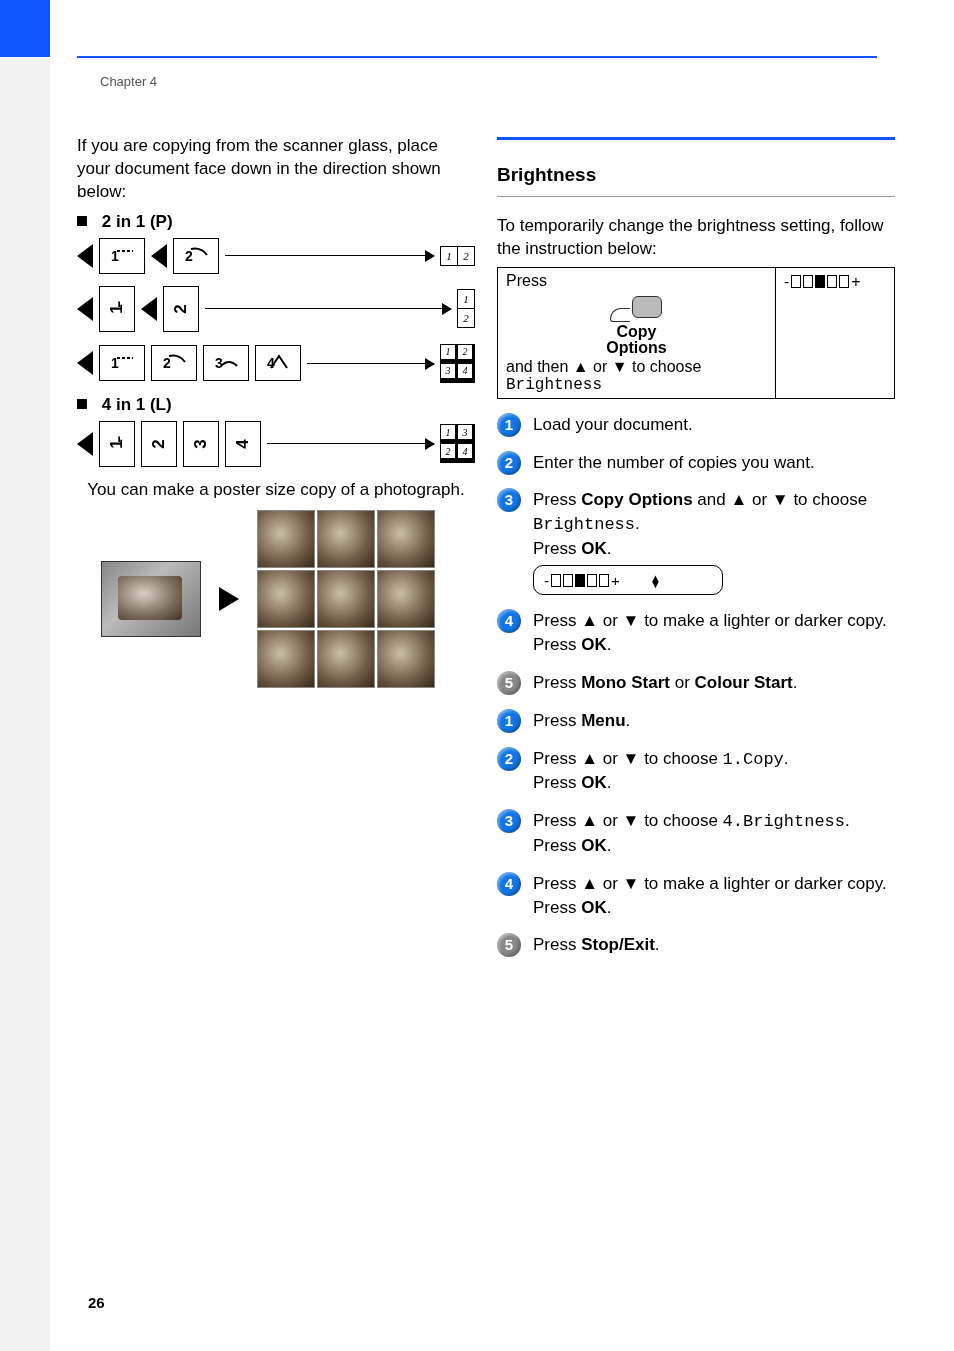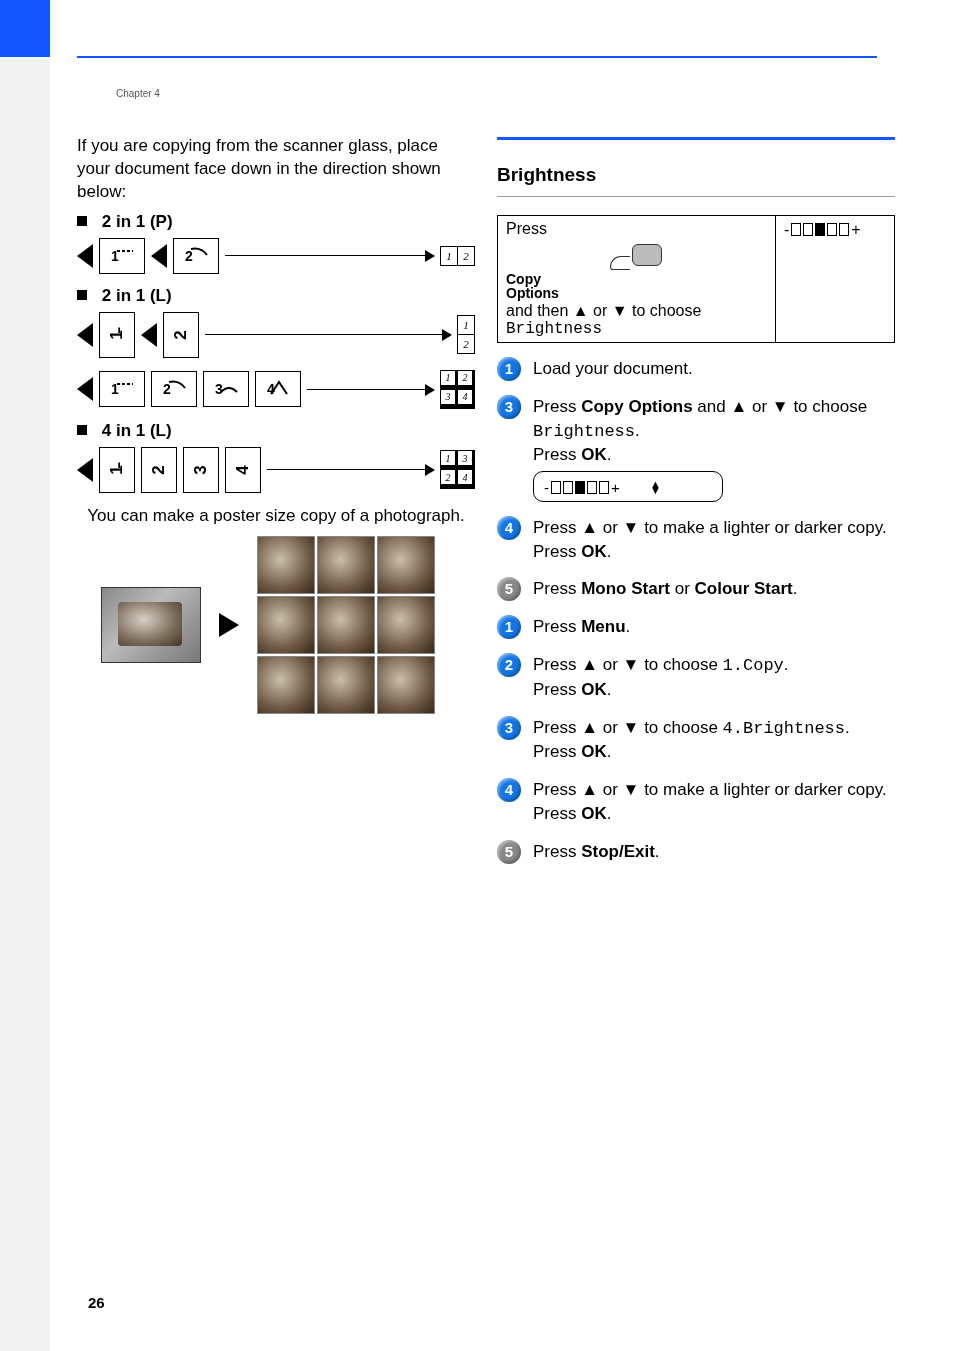--- a/index.html
+++ b/index.html
@@ -9,21 +9,21 @@
     height: 1351px;
     font-family: Arial, Helvetica, sans-serif;
     font-size: 17px;
     color: #000;
     position: relative;
     background: #fff;
   }
   .blue-tab { position: absolute; left: 0; top: 0; width: 50px; height: 57px; background: #1155ff; }
   .grey-band { position: absolute; left: 0; top: 59px; width: 50px; bottom: 0; background: #f2f2f2; }
   .top-rule { position: absolute; left: 77px; right: 77px; top: 56px; height: 2px; background: #1155ff; }
-  .chapter { position: absolute; left: 100px; top: 88px; font-size: 10px; color: #555; margin-left: 16px; }
+  .chapter { position: absolute; left: 100px; top: 74px; font-size: 13px; color: #555; }
   .page-num { position: absolute; left: 88px; bottom: 40px; font-size: 15px; font-weight: bold; }
   .page { position: absolute; left: 77px; right: 59px; top: 135px; bottom: 80px; }
   .cols { display: flex; gap: 22px; }
   .col { flex: 1 1 0; min-width: 0; }
   .col p { margin: 0 0 6px 0; line-height: 1.35; }
   .bullet-line { margin: 8px 0 6px 0; }
   .bullet-sq { display:inline-block; width:10px; height:10px; background:#000; margin-right:10px; vertical-align:1px; }
   .indent { margin-left: 24px; text-align: center; }
   .h2 { font-size: 26px; font-weight: bold; margin: 0 0 6px 0; line-height: 1.15; }
   .h2-rule { height: 3px; background:#1155ff; margin: 2px 0 24px 0; }
@@ -37,21 +37,21 @@
   .lcd-seg { display:inline-flex; align-items:center; gap:2px; vertical-align:middle; }
   .seg { display:inline-block; width:10px; height:13px; border:1px solid #000; }
   .seg.filled { background:#000; }
   .updown { display:inline-block; font-size:11px; line-height:6px; vertical-align:middle; margin-left:26px; }
   
   table.panel-box { border-collapse: collapse; width: 100%; margin-bottom:14px; }
   table.panel-box td { border:1px solid #000; padding:4px 8px; vertical-align:top; font-size:16px; }
   .copy-btn { text-align:center; margin:6px 0 2px 0; }
   .copy-btn .btn-shape { display:inline-block; width:30px; height:22px; background:#bbb; border:1px solid #333; border-radius:6px; margin-left:8px; }
   .copy-btn .lead { display:inline-block; width:20px; height:14px; border:1px solid #333; border-right:none; border-top-left-radius:14px; border-bottom-left-radius:4px; vertical-align:bottom; margin-right:-6px; }
-  .copy-btn-label { font-size:14px; font-weight:bold; text-align:left; line-height:1; margin-top:2px; }
+  .copy-btn-label { font-size:16px; font-weight:bold; text-align:center; line-height:1; margin-top:2px; }
   
   .diag-row { display:flex; align-items:center; gap:6px; margin:4px 0 12px 0; }
   .tri-left { width:0; height:0; border-top:12px solid transparent; border-bottom:12px solid transparent; border-right:16px solid #000; }
   .doc-box { width:46px; height:36px; border:1px solid #000; display:flex; align-items:center; justify-content:center; font-size:17px; color:#000; }
   .doc-box.tall { width:36px; height:46px; }
   .line-arrow { flex:1; height:1px; background:#000; position:relative; min-width:30px; }
   .line-arrow:after { content:""; position:absolute; right:-1px; top:-5px; width:0; height:0; border-top:6px solid transparent; border-bottom:6px solid transparent; border-left:10px solid #000; }
   .result-grid { display:grid; gap:1px; background:#000; padding:1px; }
   .result-grid .c { background:#fff; width:16px; height:18px; font-size:11px; font-style:italic; display:flex; align-items:center; justify-content:center; font-family: Georgia, 'Times New Roman', serif; }
   .g21 { grid-template-columns: repeat(2,16px); grid-template-rows: 18px; }
@@ -104,24 +104,20 @@
               <path d="M10 4 Q20 2 26 10" stroke="#000" stroke-width="2" fill="none"></path>
             </svg>
           </div>
         <div class="line-arrow"></div>
         <div class="result-grid g21">
           <div class="c">1</div>
           <div class="c">2</div>
         </div>
       </div>
 
-      <div class="bullet-line">
-        <span class="bullet-sq"></span>
-        <b>2 in 1 (L)</b>
-      </div>
       <div class="diag-row">
         <div class="tri-left"></div>
         <div class="doc-box tall">
             <span class="glyph rot90">1̵</span>
           </div>
         <div class="tri-left"></div>
         <div class="doc-box tall">
             <span class="glyph rot90">2</span>
           </div>
         <div class="line-arrow"></div>
@@ -210,20 +206,21 @@
         </div>
       </div>
     </div>
 
     <div class="col">
       <div class="h2-rule"></div>
 
       <div class="h3">Brightness</div>
       <div class="h3-rule"></div>
 
+      <p>To temporarily change the brightness setting, follow the instruction below:</p>
 
       <table class="panel-box">
         <tbody>
             <tr>
           <td style="width:70%">
             <div>Press</div>
             <div class="copy-btn">
               <span class="lead"></span><span class="btn-shape"></span>
               <div class="copy-btn-label"><span>Copy</span><br><span>Options</span></div>
             </div>
@@ -240,20 +237,21 @@
         </tr>
       </tbody>
         </table>
 
       <div class="step-line">
         <span class="circle">1</span>
         <span>Load your document.</span>
       </div>
       <div class="step-line">
         <span class="circle">2</span>
+        <span>Enter the number of copies you want.</span>
       </div>
       <div class="step-line">
         <span class="circle">3</span>
         <span>
           <span>Press </span><b>Copy Options</b><span> and </span><span>▲</span><span> or </span><span>▼</span><span> to choose </span><span class="mono">Brightness</span><span>.</span><br>
           <span>Press </span><b>OK</b>.
         </span><br>
         <span class="lcd-box">
           <span class="lcd-seg">-<span class="seg"></span><span class="seg"></span><span class="seg filled"></span><span class="seg"></span><span class="seg"></span>+</span>
           <span class="updown">▲<br>▼</span>

